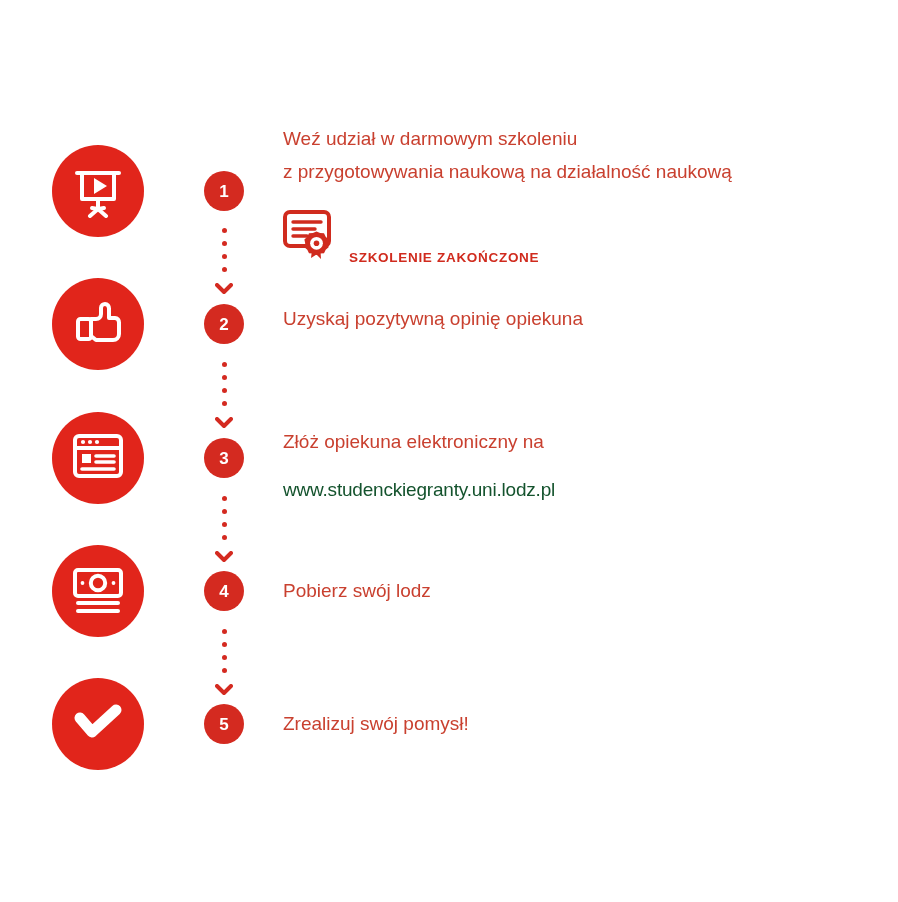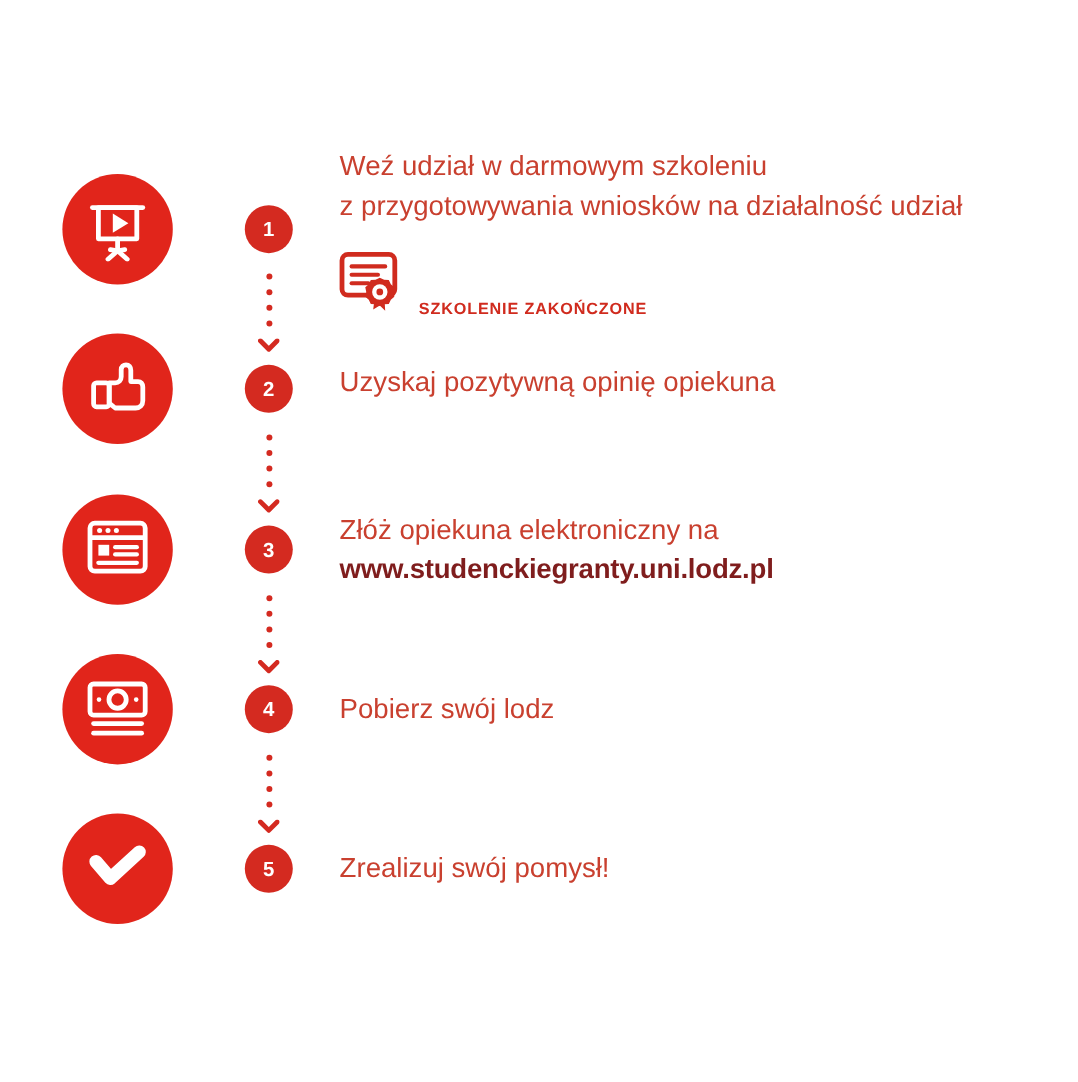--- a/index.html
+++ b/index.html
@@ -71,30 +71,31 @@
     margin-bottom: 8px;
   }
   .connector .chev { display: block; margin-top: 1px; }
 
   
   .step-text {
     position: absolute;
     left: 283px;
     color: #C9402F;
     font-family: "Liberation Sans", sans-serif;
-    font-size: 23px;
+    font-size: 19px;
     line-height: 33px;
     white-space: nowrap;
   }
   .step-text .line { display: block; }
   .step-text .url {
     display: block;
-    font-weight: bold;
-    color: #7f1d1d;
+    font-weight: normal;
+    color: #14532d;
     letter-spacing: -0.2px;
+    margin-top: 15px;
   }
 
   
   .cert-badge {
     position: absolute;
     left: 281px;
     top: 206px;
     display: flex;
     align-items: center;
   }
@@ -141,21 +142,21 @@
     <span class="dot"></span>
     <span class="chev">
       <svg width="18" height="12" viewBox="0 0 18 12">
         <path d="M2 2 L9 9 L16 2" fill="none" stroke="#D42A20" stroke-width="4" stroke-linecap="round" stroke-linejoin="round"></path>
       </svg>
     </span>
   </div>
 
   <div class="step-text" style="top:122px">
     <span class="line">Weź udział w darmowym szkoleniu</span>
-    <span class="line">z przygotowywania wniosków na działalność udział</span>
+    <span class="line">z przygotowywania naukową na działalność naukową</span>
   </div>
 
   <div class="cert-badge">
     <span class="cert-icon">
       <svg width="56" height="58" viewBox="0 0 56 58">
         <rect x="4" y="6" width="44" height="34" rx="5" ry="5" fill="none" stroke="#D02B1E" stroke-width="4"></rect>
         <g stroke="#D02B1E" stroke-width="3.4" stroke-linecap="round">
           <line x1="12" y1="16" x2="40" y2="16"></line>
           <line x1="12" y1="23" x2="34" y2="23"></line>
           <line x1="12" y1="30" x2="26" y2="30"></line>

